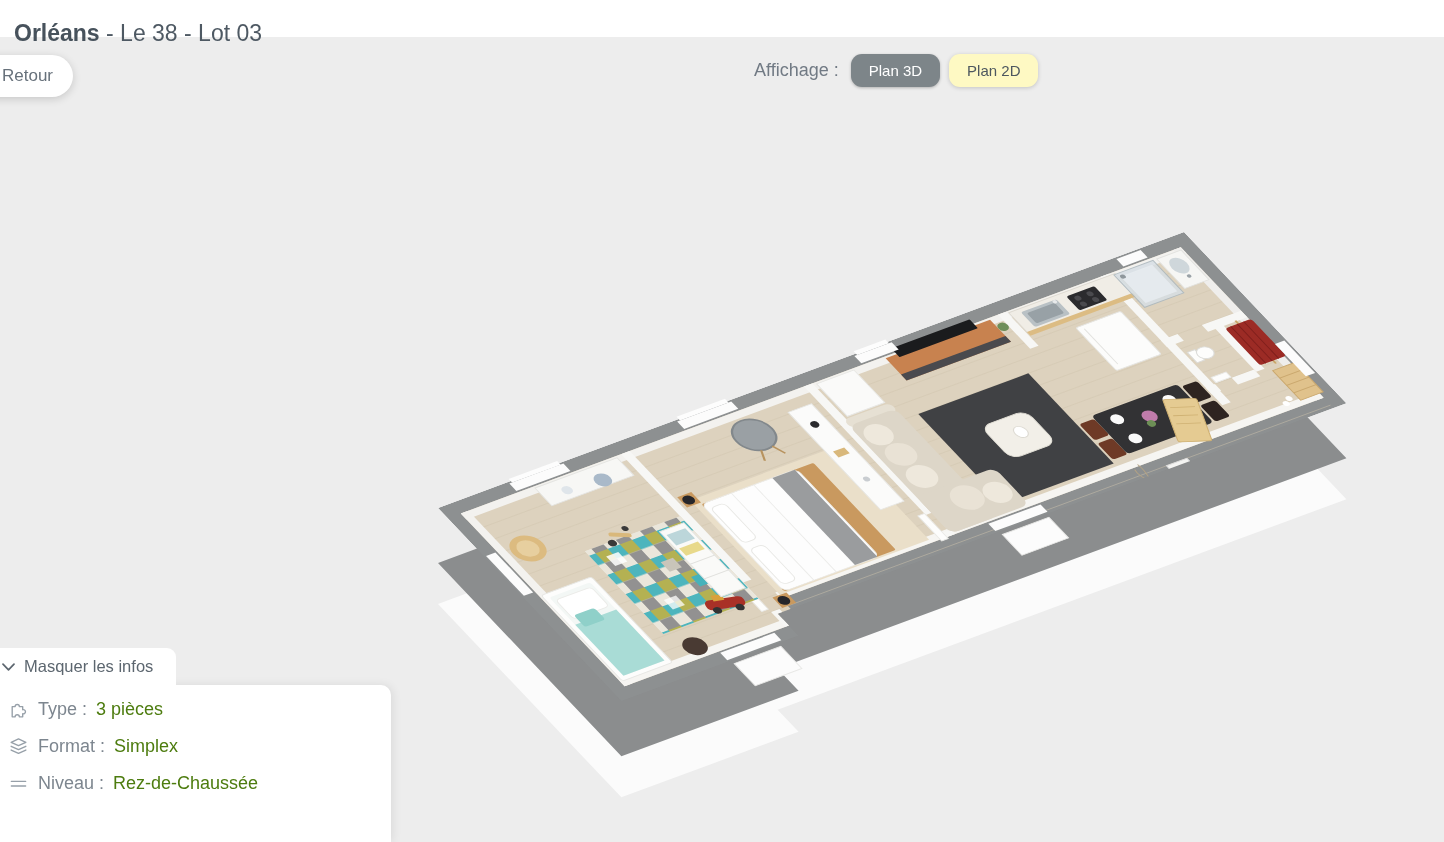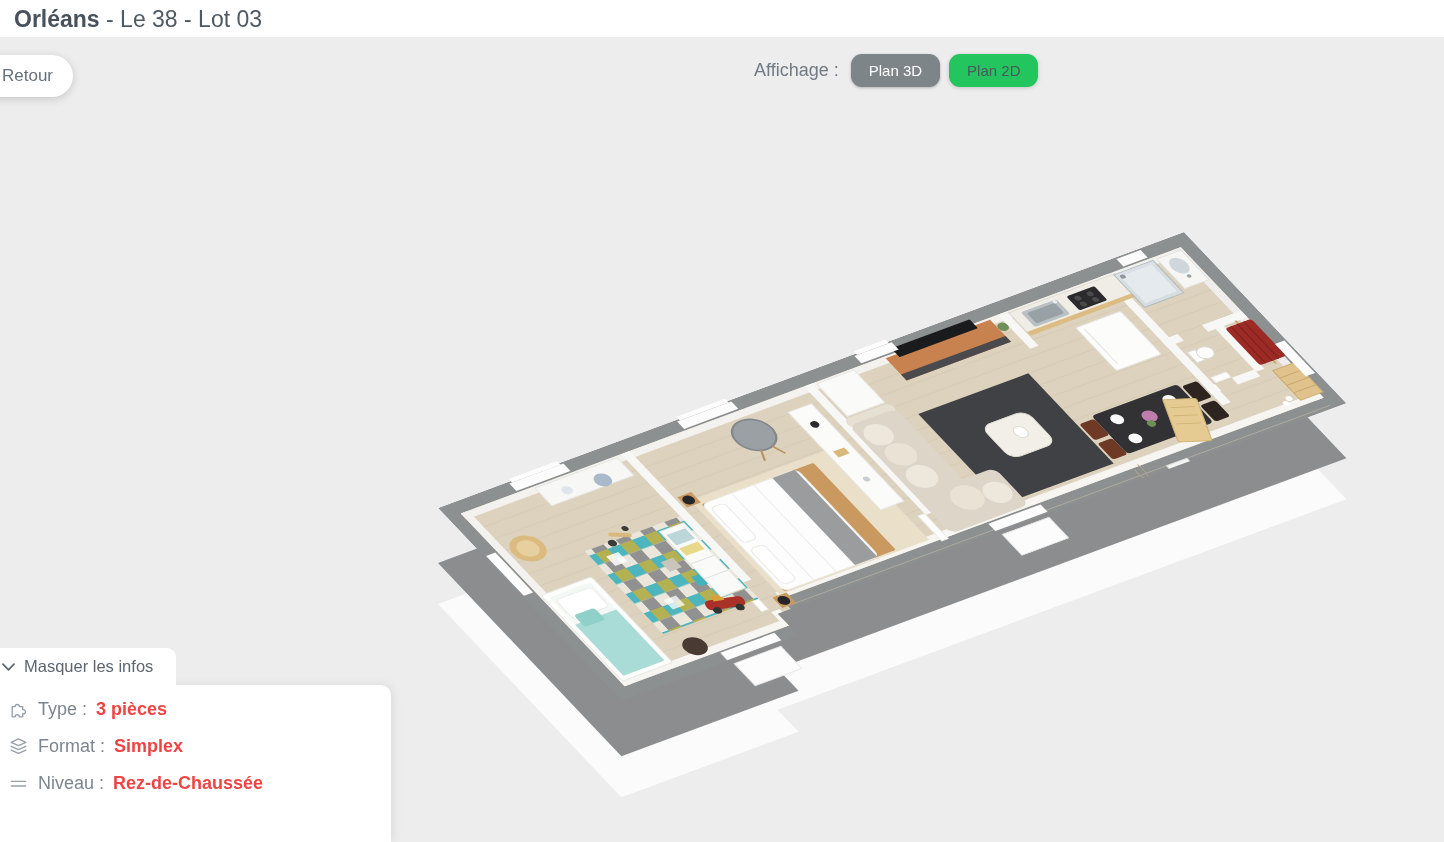--- a/index.html
+++ b/index.html
@@ -1,45 +1,45 @@
 <!DOCTYPE html>
 <html><head>
 <meta charset="utf-8">
 <style>
   html,body{margin:0;padding:0;}
   body{background:#ededed;font-family:"Liberation Sans",sans-serif;}
   .app{position:relative;width:1444px;height:842px;overflow:hidden;background:#ededed;}
 
   
   .topbar{position:absolute;top:0;left:0;width:100%;height:37px;background:#ffffff;z-index:5;}
-  .topbar h1{margin:0;padding:4px 0 0 14px;font-size:23px;line-height:30px;color:#47525c;font-weight:700;}
+  .topbar h1{margin:0;padding:18px 0 0 14px;font-size:23px;line-height:30px;color:#47525c;font-weight:700;}
   .topbar h1 .title-rest{font-weight:400;color:#4e5963;white-space:pre;}
 
   
   .back{position:absolute;top:55px;left:-30px;height:42px;padding:0 20px 0 32px;border:none;border-radius:22px;
         background:#ffffff;box-shadow:0 2px 8px rgba(0,0,0,.16);font-size:17px;color:#67717b;z-index:6;
         font-family:"Liberation Sans",sans-serif;cursor:pointer;}
 
   
   .display-toggle{position:absolute;top:50px;left:754px;height:40px;display:flex;align-items:center;gap:9px;z-index:6;}
   .disp-label{font-size:18px;color:#717a84;margin-right:3px;text-align:right;}
   .pill{border:none;border-radius:11px;height:33px;padding:0 18px;font-size:15px;cursor:pointer;
         font-family:"Liberation Sans",sans-serif;}
   .pill-active{background:#7d8589;color:#ffffff;box-shadow:0 1px 3px rgba(0,0,0,.25);}
-  .pill-idle{background:#22c55e;color:#4d575f;box-shadow:0 1px 4px rgba(0,0,0,.18);}
+  .pill-idle{background:#fef9c3;color:#4d575f;box-shadow:0 1px 4px rgba(0,0,0,.18);}
 
   
   .info-toggle{position:absolute;left:0;top:648px;width:176px;height:37px;background:#ffffff;border-radius:0 9px 0 0;
         display:flex;align-items:center;gap:9px;padding-left:2px;box-sizing:border-box;font-size:16.5px;color:#5c666f;
         z-index:6;cursor:pointer;}
   .info-panel{position:absolute;left:0;top:685px;width:391px;height:157px;background:#ffffff;border-radius:0 10px 0 0;
         box-shadow:2px 0 10px rgba(0,0,0,.08);z-index:5;padding-top:6px;box-sizing:border-box;text-align:right;}
   .row{display:flex;align-items:center;gap:9px;height:37px;padding-left:8px;font-size:18px;}
   .row .lbl{color:#7d868f;}
-  .row .val{color:#ef4444;font-weight:700;}
+  .row .val{color:#4d7c0f;font-weight:400;}
   .row svg{width:21px;height:21px;flex:0 0 21px;}
   .oicon{stroke:#97a0a9;fill:none;stroke-width:1.3;stroke-linejoin:round;stroke-linecap:round;}
 
   .plan{position:absolute;left:0;top:0;z-index:1;}
 </style>
 </head>
 <body>
 
 <div class="app">
 

